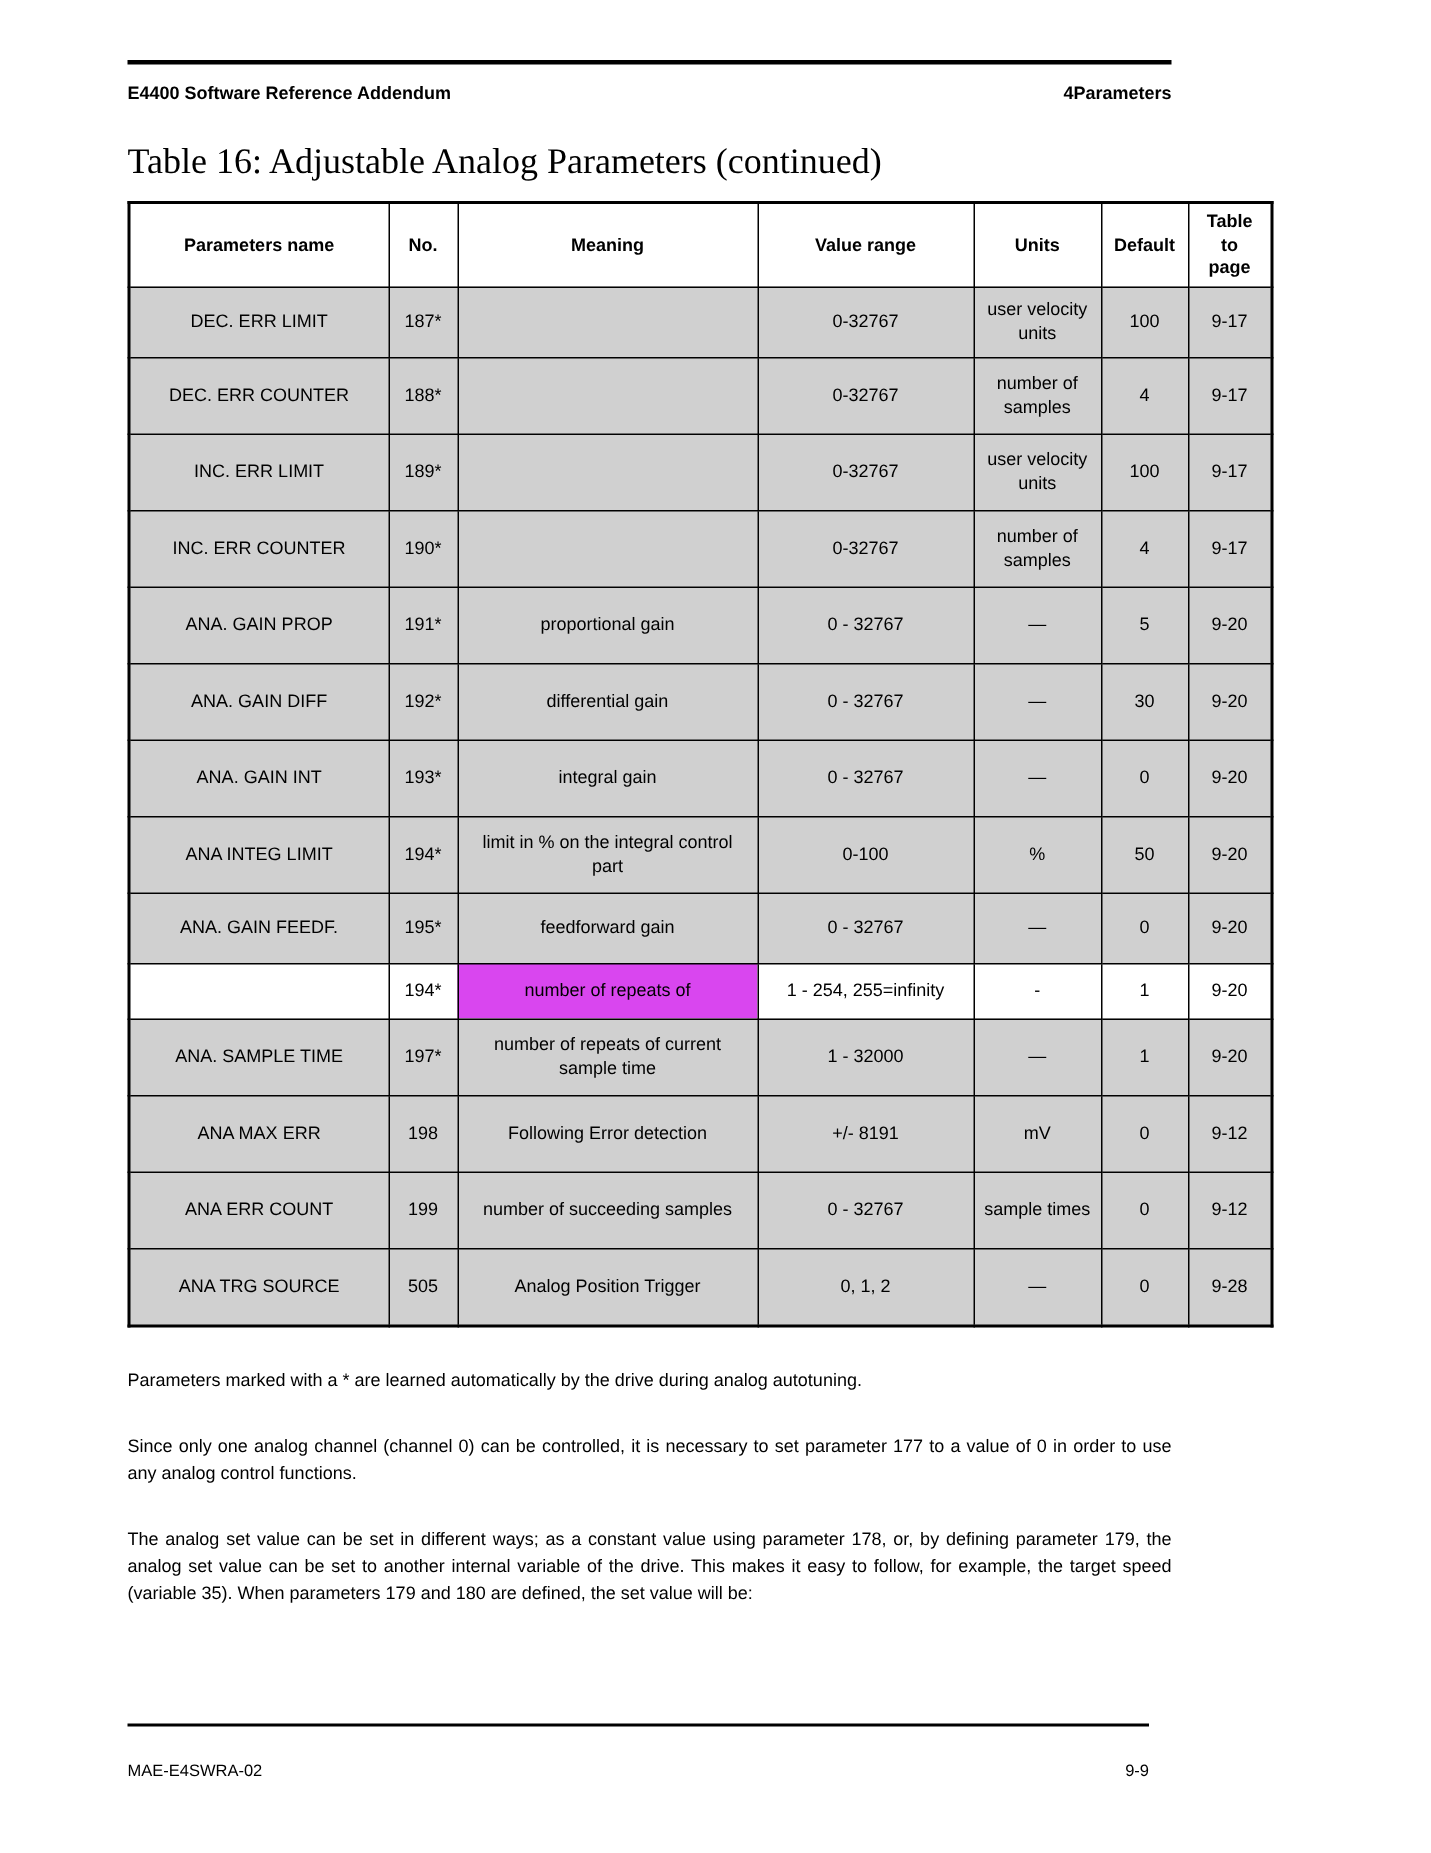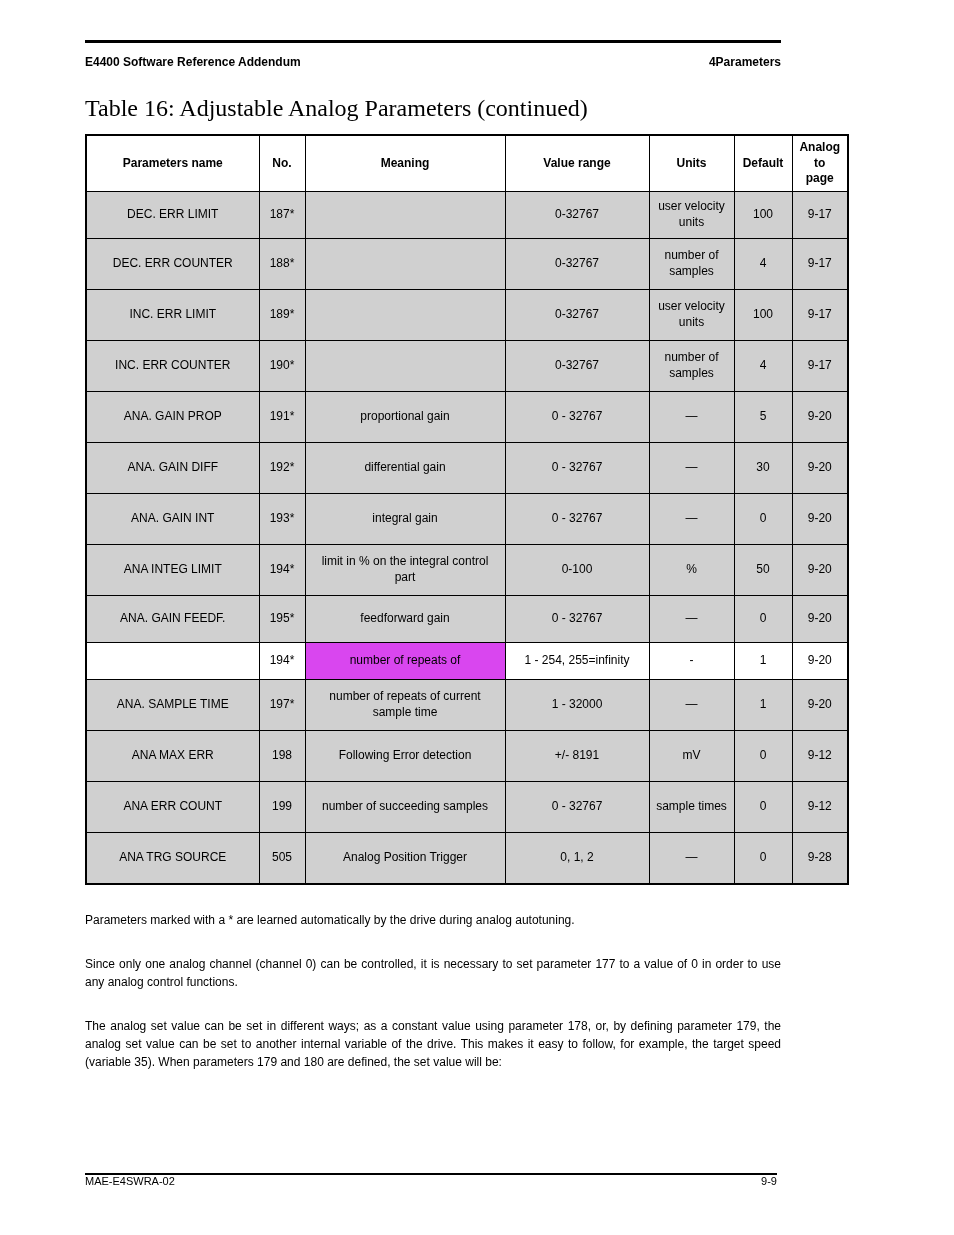--- a/index.html
+++ b/index.html
@@ -67,24 +67,24 @@
 
   tr.tall td { height: 42px; }
   tr.mid  td { height: 38px; }
   tr.small td { height: 28px; }
 
   .p-wrap { font-size: 12px; line-height: 1.5; }
   .p-wrap p { margin: 26px 0 0 0; text-align: justify; }
 
   .foot-rule {
     position: absolute;
-    left: 85px; right: 89px;
+    left: 85px; right: 100px;
     bottom: 48px;
     border-top: 2px solid #000;
-    padding-top: 0;
+    padding-top: 24px;
     display: flex;
     justify-content: space-between;
     font-size: 11px;
   }
 </style>
 </head>
 <body>
 
 <div class="page">
 
@@ -107,21 +107,21 @@
         <col class="c7">
     </colgroup>
     <thead>
       <tr>
         <th>Parameters name</th>
         <th>No.</th>
         <th>Meaning</th>
         <th>Value range</th>
         <th>Units</th>
         <th>Default</th>
-        <th>Analog to page</th>
+        <th>Table to page</th>
       </tr>
     </thead>
     <tbody>
       <tr class="mid">
         <td class="name">DEC. ERR LIMIT</td>
         <td>187*</td>
         <td></td>
         <td>0-32767</td>
         <td>user velocity units</td>
         <td>100</td>

